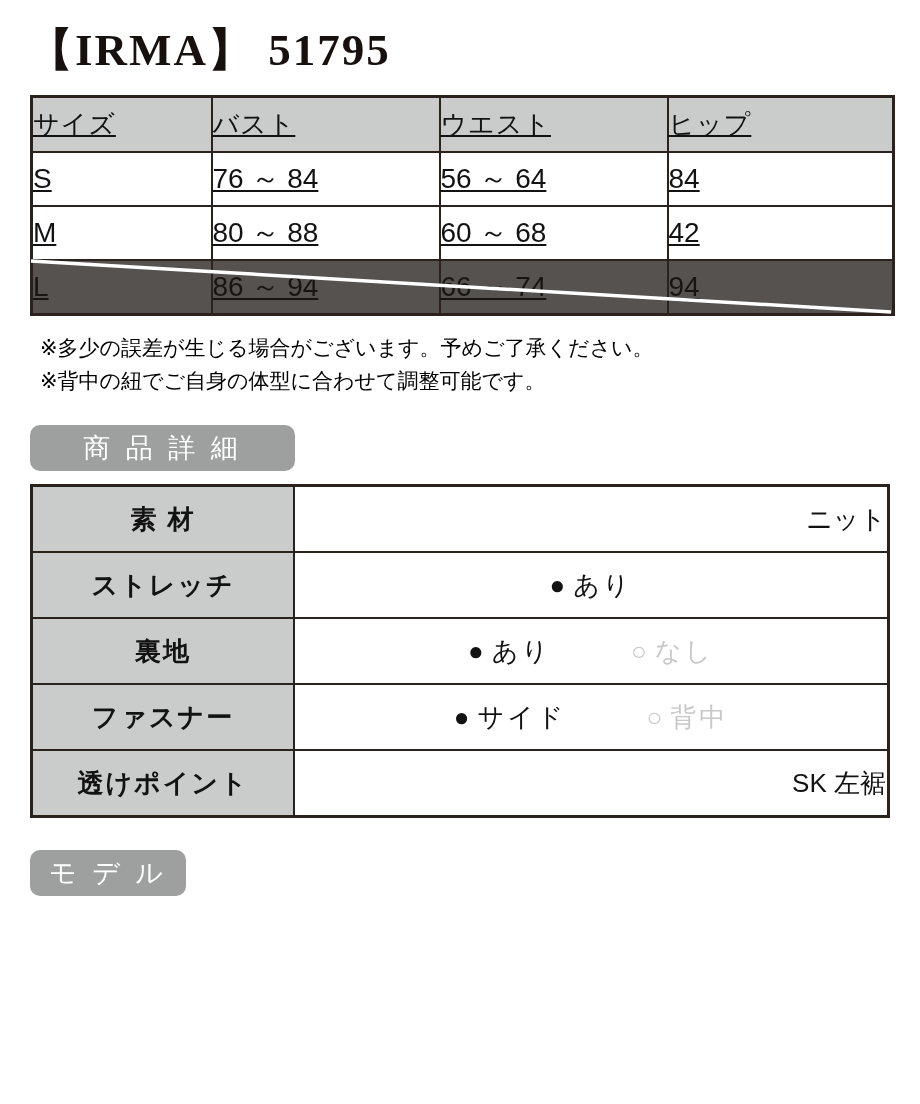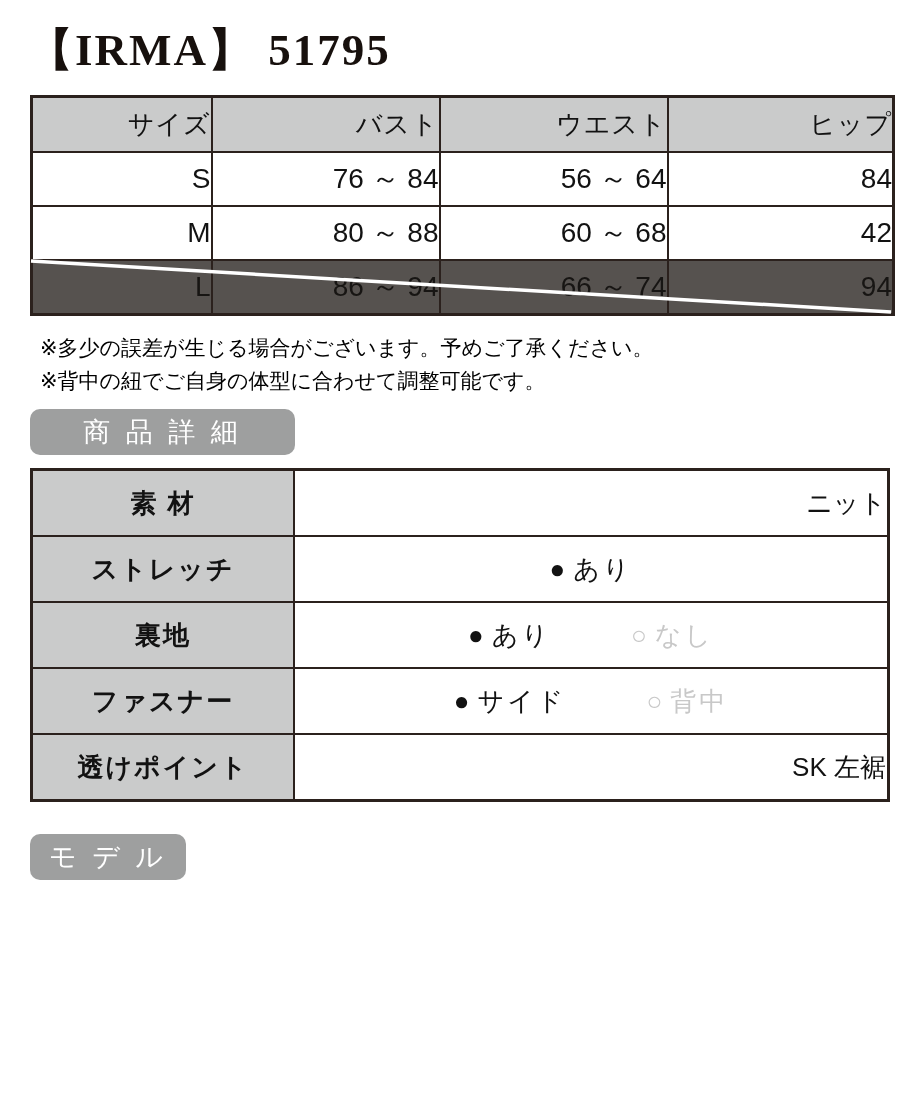--- a/index.html
+++ b/index.html
@@ -17,35 +17,35 @@
     font-weight:bold;
     font-size:45px;
     letter-spacing:2px;
     color:#17100d;
   }
 
   
   .size-wrap{position:relative;margin:15px 0 0 30px;width:862px;}
   table.size{border-collapse:collapse;width:862px;table-layout:fixed;border:3px solid #2b211d;}
   table.size th, table.size td{
-    border:2px solid #2b211d;text-align:right;vertical-align:middle;padding:0;
+    border:2px solid #2b211d;text-align:left;vertical-align:middle;padding:0;text-decoration:underline;
   }
   table.size th{background:#cacbcb;height:53px;font-size:26px;font-weight:normal;letter-spacing:1px;}
   table.size td{height:52px;font-size:28px;background:#fff;}
   table.size tr.soldout td{background:#56524f;color:#171513;}
   .strike{position:absolute;left:0;bottom:0;width:862px;height:60px;pointer-events:none;}
 
   
   .notes{margin:16px 0 0 40px;}
   .note{margin:0;font-size:21px;line-height:1.55;color:#000;}
 
   
   .badge{
     display:flex;align-items:center;justify-content:center;
-    margin:12px 0 0 30px;
+    margin:28px 0 0 30px;
     width:265px;height:46px;
     background:#9e9f9f;color:#ffffff;
     border-radius:10px;
     font-size:27px;letter-spacing:4px;
   }
   .badge.model{width:156px;margin-top:32px;}
 
   
   table.details{
     border-collapse:collapse;margin:13px 0 0 30px;width:860px;table-layout:fixed;

